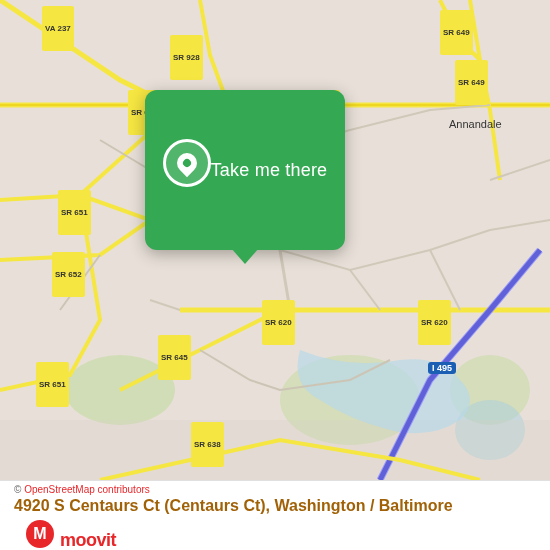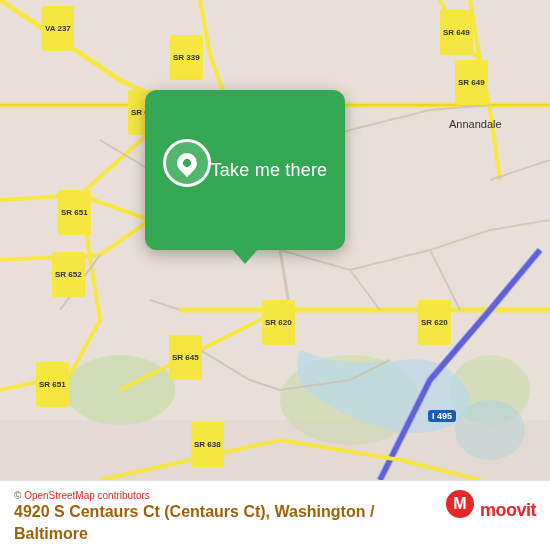--- a/index.html
+++ b/index.html
@@ -102,20 +102,21 @@
       justify-content: center;
       padding: 8px 14px 6px 14px;
       border-top: 1px solid #e0e0e0;
       position: relative;
     }
 
     .bottom-info {
       display: flex;
       align-items: flex-start;
       justify-content: flex-start;
+      flex-direction: column;
     }
 
     .address-text {
       font-size: 16px;
       color: #a16207;
       font-weight: 700;
       line-height: 1.4;
       flex: 1;
     }
 
@@ -152,21 +153,20 @@
 
     .interstate-label {
       position: absolute;
       font-size: 9px;
       font-weight: 700;
       color: white;
       background: #1a5fb4;
       padding: 1px 4px;
       border-radius: 3px;
       white-space: nowrap;
-      margin-top: 48px;
     }
 
     .state-route-label {
       position: absolute;
       font-size: 8px;
       font-weight: 600;
       color: #333;
       background: #f5e642;
       padding: 18px 3px;
       border-radius: 2px;
@@ -231,30 +231,30 @@
     <path d="M490 180 L550 160" stroke="#d0c8b8" stroke-width="2" fill="none"></path>
     <path d="M490 230 L550 220" stroke="#d0c8b8" stroke-width="2" fill="none"></path>
 
     <path d="M100 140 L200 200" stroke="#ccc5b5" stroke-width="2" fill="none"></path>
     <path d="M60 310 L100 255" stroke="#ccc5b5" stroke-width="2" fill="none"></path>
     <path d="M200 350 L250 380 L280 390 L350 380 L390 360" stroke="#ccc5b5" stroke-width="2" fill="none"></path>
 
   </svg>
 
   <div class="state-route-label" style="left:42px; top:6px;">VA 237</div>
-  <div class="state-route-label" style="left:170px; top:35px;">SR 339</div>
+  <div class="state-route-label" style="left:170px; top:35px;">SR 928</div>
   <div class="state-route-label" style="left:440px; top:10px;">SR 649</div>
   <div class="state-route-label" style="left:455px; top:60px;">SR 649</div>
   <div class="state-route-label" style="left:128px; top:90px;">SR 651</div>
   <div class="state-route-label" style="left:308px; top:90px;">VA 236</div>
   <div class="state-route-label" style="left:58px; top:190px;">SR 651</div>
   <div class="state-route-label" style="left:52px; top:252px;text-align:center;">SR 652</div>
   <div class="state-route-label" style="left:262px; top:300px;">SR 620</div>
   <div class="state-route-label" style="left:418px; top:300px;">SR 620</div>
-  <div class="state-route-label" style="left:158px; top:335px;margin-left:11px;">SR 645</div>
+  <div class="state-route-label" style="left:158px; top:335px;">SR 645</div>
   <div class="state-route-label" style="left:36px; top:362px;">SR 651</div>
   <div class="interstate-label" style="left:428px; top:362px;">I 495</div>
   <div class="state-route-label" style="left:191px; top:422px;">SR 638</div>
 
   <div class="city-label" style="left:432px; top:118px;margin-left:17px;">Annandale</div>
 
   <div class="popup-card">
     <div class="location-pin">
       <div class="location-pin-inner"></div>
     </div>

